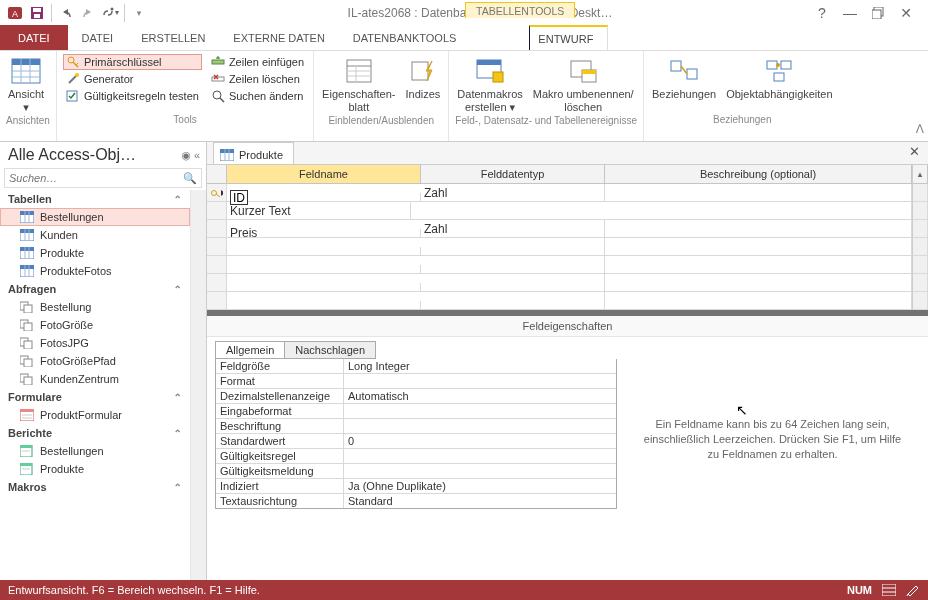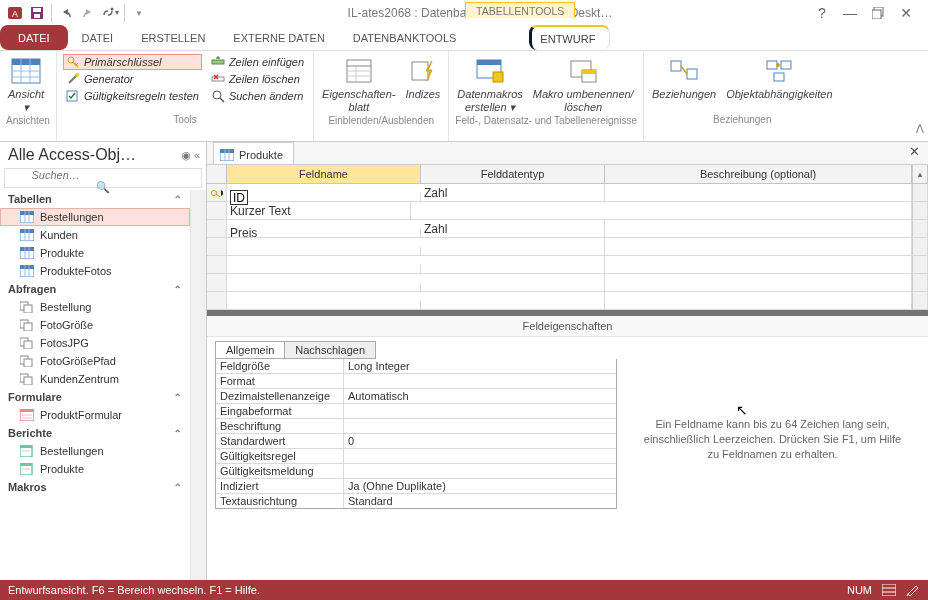--- a/index.html
+++ b/index.html
@@ -6,39 +6,39 @@
 body { width: 928px; height: 600px; background: #fff; overflow: hidden; font-size: 11px; color: #333; position: relative; }
 .title-bar { height: 25px; background: #fff; display: flex; align-items: center; padding: 0 4px; border-bottom: 0; }
 .title-bar .qat { display: flex; align-items: center; gap: 0; }
 .title-bar .qat-btn { width: 22px; height: 22px; display: flex; align-items: center; justify-content: center; cursor: pointer; }
 .title-bar .divider { width: 1px; height: 18px; background: #ccc; margin: 0 3px; }
 .title-bar .title-text { flex: 1; text-align: center; font-size: 12px; color: #777; overflow: hidden; white-space: nowrap; }
 .title-tools { position: absolute; left: 465px; background: #fff4ce; border: 1px solid #f3c515; border-bottom: none; padding: 2px 10px 1px; font-size: 10.5px; color: #777; }
 .title-right { display: flex; gap: 4px; padding-right: 6px; }
 .title-right .tb { width: 24px; height: 24px; display: flex; align-items: center; justify-content: center; cursor: pointer; font-size: 14px; color: #666; }
 .ribbon-tabs { height: 25px; background: #fff; display: flex; align-items: stretch; border-bottom: 0; }
-.ribbon-tab { padding: 0 14px; display: flex; align-items: center; font-size: 11px; color: #555; cursor: pointer; border-radius: 8px; }
+.ribbon-tab { padding: 0 14px; display: flex; align-items: center; font-size: 11px; color: #555; cursor: pointer; }
 .ribbon-tab.file { background: #a4373a; color: #fff; padding: 0 18px; }
-.ribbon-tab.context { background: #fff; border-top: 2px solid #f3c515; border-left: 3px solid #0f172a; border-right: 1px solid #ddd; color: #444; margin-left: 59px; padding-left: 8px; }
+.ribbon-tab.context { background: #fff; border-top: 2px solid #f3c515; border-left: 1px solid #0f172a; border-right: 1px solid #ddd; color: #444; margin-left: 59px; padding-left: 8px; }
 .ribbon { height: 92px; background: #fff; border-top: 1px solid #ddd; border-bottom: 1px solid #ccc; display: flex; }
 .rg { border-right: 1px solid #e5e5e5; display: flex; flex-direction: column; justify-content: space-between; padding: 3px 6px 1px; }
-.rg-body { display: flex; align-items: flex-start; gap: 6px; flex: 1; font-style: italic; }
+.rg-body { display: flex; align-items: flex-start; gap: 6px; flex: 1; }
 .rg-label { text-align: center; font-size: 10px; color: #888; padding: 2px 0 15px; white-space: nowrap; }
 .big-btn { display: flex; flex-direction: column; align-items: center; width: auto; padding: 2px 2px 0; cursor: pointer; }
 .big-btn .ico { width: 32px; height: 30px; display: flex; align-items: center; justify-content: center; }
 .big-btn .lbl { font-size: 11px; color: #444; text-align: center; line-height: 1.15; white-space: nowrap; margin-top: 2px; }
 .vlist { display: flex; flex-direction: column; gap: 1px; }
 .vlist .row { display: flex; align-items: center; gap: 4px; font-size: 11px; padding: 1px 3px; white-space: nowrap; cursor: pointer; }
 .vlist .row.sel { background: #fde1dc; border: 1px solid #e29a90; padding: 0 2px; }
 .ribbon-collapse { position: absolute; right: 4px; top: 122px; font-size: 12px; color: #888; cursor: pointer; }
 .content { position: absolute; top: 142px; left: 0; right: 0; bottom: 20px; display: flex; }
 .nav { width: 207px; border-right: 1px solid #ccc; display: flex; flex-direction: column; background: #fff; }
 .nav-hdr { display: flex; align-items: center; padding: 4px 6px 4px 8px; font-size: 16px; color: #333; }
 .nav-hdr .txt { flex: 1; overflow: hidden; white-space: nowrap; }
-.nav-search { display: flex; border: 1px solid #ddd; margin: 0 4px 2px; height: 20px; align-items: center; padding: 0 4px; flex-direction: column; }
+.nav-search { display: flex; border: 1px solid #ddd; margin: 0 4px 2px; height: 20px; align-items: center; padding: 0 4px; }
 .nav-search input { border: none; outline: none; flex: 1; font-size: 11px; font-style: italic; color: #888; }
 .nav-body { flex: 1; overflow: hidden; display: flex; }
 .nav-list { flex: 1; overflow-y: auto; }
 .nav-scroll { width: 16px; background: #f0f0f0; border-left: 1px solid #e5e5e5; }
 .nav-cat { padding: 3px 8px; font-weight: 600; font-size: 11px; color: #444; display: flex; justify-content: space-between; align-items: center; }
 .nav-item { padding: 3px 6px 3px 20px; display: flex; align-items: center; gap: 6px; font-size: 11px; cursor: pointer; }
 .nav-item.sel { background: #fde1dc; border: 1px solid #e8b0a7; padding: 2px 5px 2px 19px; }
 .nav-item .tico { width: 14px; height: 12px; }
 .main { flex: 1; display: flex; flex-direction: column; background: #f5f5f5; }
 .doc-tabs { height: 22px; display: flex; align-items: stretch; background: #f5f5f5; padding-left: 6px; }
@@ -70,21 +70,21 @@
 .ptab { border: 1px solid #aaa; padding: 2px 10px; background: #fff; cursor: pointer; }
 .ptab + .ptab { border-left: none; }
 .ptable { border: 1px solid #aaa; border-top: none; }
 .prow { display: flex; border-bottom: 1px solid #d9d9d9; font-size: 11px; }
 .prow:last-child { border-bottom: none; }
 .prow .pn { width: 128px; padding: 1px 4px; border-right: 1px solid #d9d9d9; }
 .prow .pv { flex: 1; padding: 1px 4px; }
 .props-right { flex: 1; padding: 80px 20px 0; text-align: center; font-size: 11px; color: #666; line-height: 1.35; position: relative; }
 .cursor-arrow { position: absolute; left: 119px; top: 64px; font-size: 14px; color: #000; }
 .status { position: absolute; left: 0; right: 0; bottom: 0; height: 20px; background: #a4373a; color: #fff; display: flex; align-items: center; font-size: 11px; padding: 0 8px; }
-.status .right { margin-left: auto; display: flex; align-items: center; gap: 10px; }
+.status .right { margin-left: auto; display: flex; align-items: center; gap: 10px; font-weight: bold; }
 svg { display: block; }
 </style>
 </head>
 <body>
 
 <div class="title-bar">
   <div class="qat">
     <div class="qat-btn">
         <svg width="16" height="16">
           <rect x="1" y="2" width="14" height="12" rx="2" fill="#a4373a"></rect>

